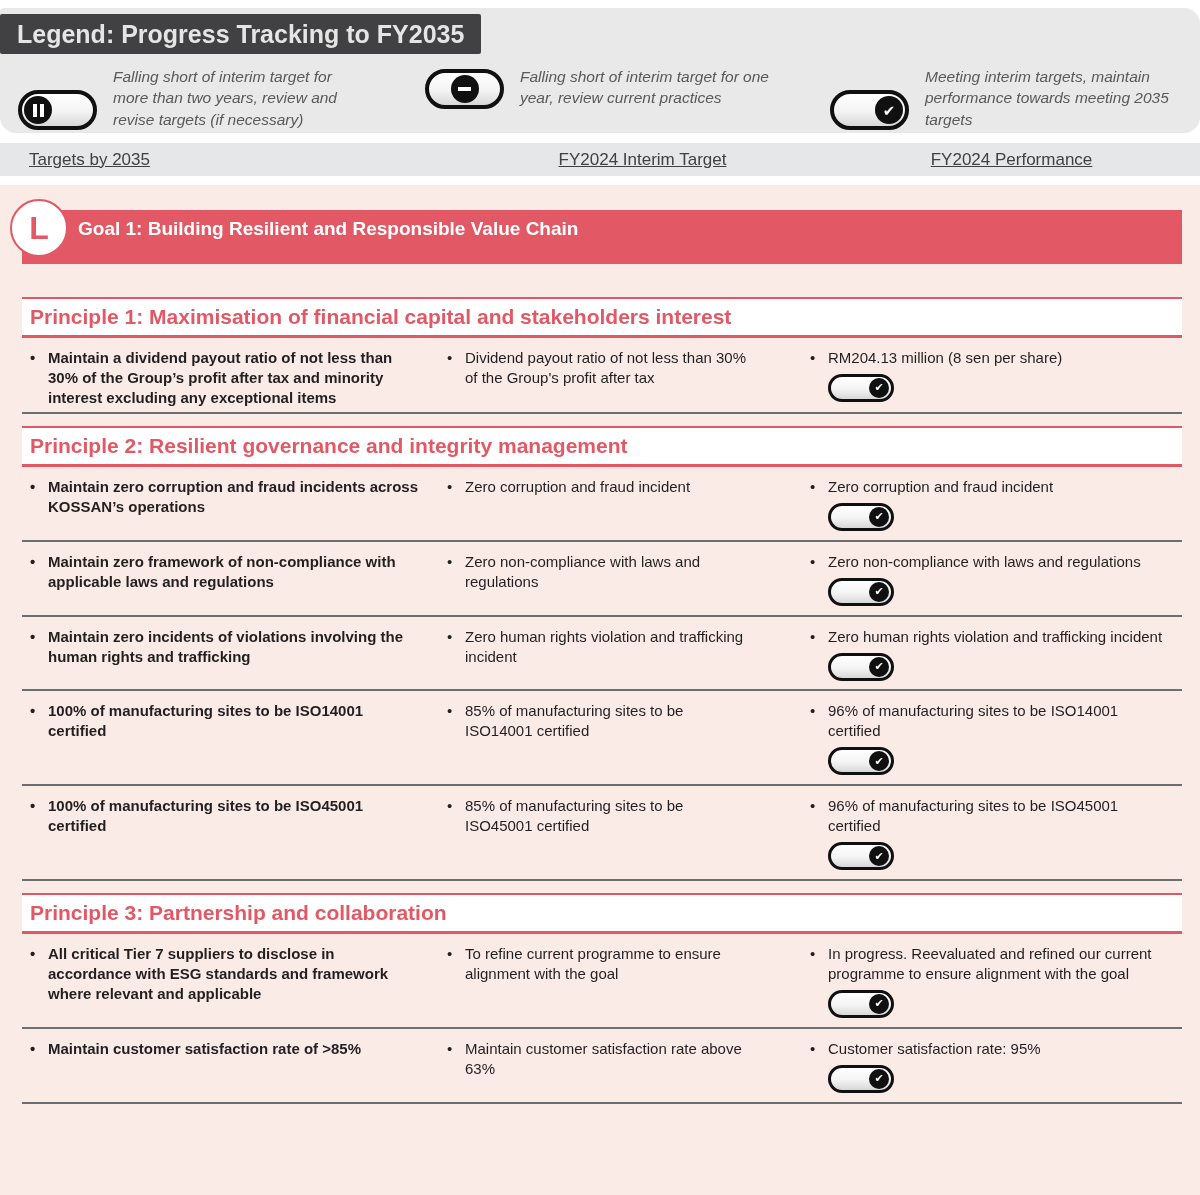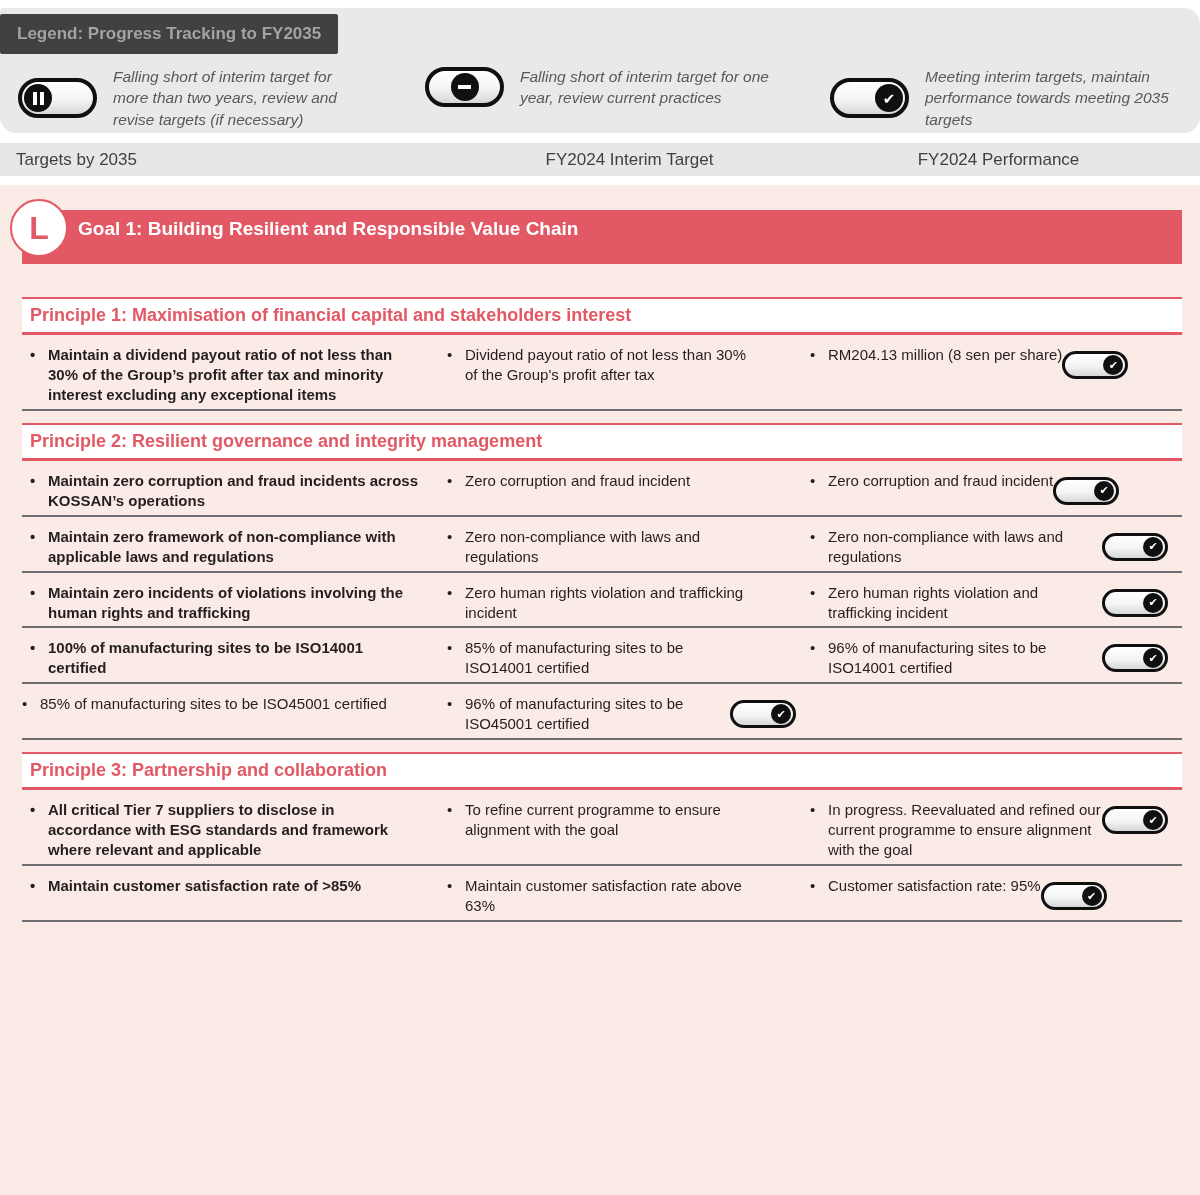--- a/index.html
+++ b/index.html
@@ -16,25 +16,25 @@
     height:1195px;overflow:hidden;background:#ffffff;
     font-family:"Liberation Sans","DejaVu Sans",sans-serif;color:var(--ink);
   }
   
   .legend{
     position:relative;margin-top:8px;height:125px;background:#e9e9ea;
     border-radius:4px 16px 16px 16px;
   }
   .legend-title{
     position:absolute;top:6px;left:0;height:40px;line-height:40px;
-    background:var(--darkbox);color:#a3a3a3;font-weight:700;font-size:17px;
+    background:var(--darkbox);color:#e5e5e5;font-weight:700;font-size:25px;
     padding:0 17px;border-radius:2px;
   }
   .legend-items{display:flex;align-items:flex-start;padding:58px 20px 0 18px}
-  .legend-item{display:flex;align-items:center}
+  .legend-item{display:flex;align-items:flex-end}
   .legend-item .legend-text{
     font-style:italic;color:var(--graytext);font-size:15.5px;line-height:1.38;margin-left:16px;
   }
   .legend-item:nth-child(1) .legend-text{width:250px}
   .legend-item:nth-child(2){margin-left:62px}
   .legend-item:nth-child(2) .legend-text{width:272px}
   .legend-item:nth-child(3){margin-left:38px}
   .legend-item:nth-child(3) .legend-text{width:250px}
   
   .toggle{
@@ -56,21 +56,21 @@
   .knob.pos-center{left:50%;transform:translate(-50%,-50%)}
   .glyph{display:flex;align-items:center;justify-content:center}
   .glyph-check::before{content:"\2714";color:#fff;font-size:15px;line-height:1;font-weight:700}
   .toggle.sm .glyph-check::before{font-size:11px}
   .glyph-pause{gap:3px}
   .glyph-pause i{display:block;width:4px;height:13px;background:#fff}
   .glyph-minus i{display:block;width:13px;height:4px;background:#fff}
   
   .col-headers{
     margin-top:10px;height:33px;background:#e6e7e9;color:#414042;font-size:17px;
-    display:grid;grid-template-columns:432px 363px 375px;align-items:center;padding-left:16px;
+    display:grid;grid-template-columns:432px 363px 375px;align-items:center;padding-left:29px;text-decoration:underline;
   }
   .col-h2,.col-h3{text-align:center}
   
   .goal-section{margin-top:9px;background:var(--pink);min-height:1010px;padding-bottom:10px}
   .goal-banner-wrap{position:relative;margin:0 18px 0 22px;padding-top:25px}
   .goal-bar{
     height:54px;line-height:38px;background:var(--accent);color:#fff;
     font-weight:700;font-size:19px;padding-left:56px;
   }
   .goal-badge{
@@ -79,33 +79,33 @@
     display:flex;align-items:center;justify-content:center;
     font-weight:700;font-size:32px;z-index:2;
   }
   
   .principle{margin:12px 18px 0 22px}
   .principle:first-child{margin-top:33px}
   .principle-band{
     background:#fff;border-top:2px solid var(--accent);border-bottom:3px solid var(--accent);
     padding:6px 8px;
   }
-  .principle-title{color:var(--accent);font-weight:700;font-size:18px}
+  .principle-title{color:var(--accent);font-weight:700;font-size:21px}
   .row{
     display:grid;grid-template-columns:425px 363px 1fr;
     border-bottom:2px solid var(--divider);
     padding:10px 0 4px;
   }
   .cell{display:flex;align-items:flex-start;font-size:15px;line-height:1.33}
   .marker{flex:none;width:18px}
   .marker::before{content:"\2022"}
   .c-target{padding-left:8px;padding-right:26px;font-weight:700}
   .c-interim{padding-right:58px}
   .c-perf{padding-right:14px}
-  .perf-inner{display:flex;align-items:flex-start}
+  .perf-inner{display:flex;flex-direction:column;align-items:flex-start}
   .toggle-slot{margin-top:6px}
 </style>
 </head>
 <body>
 
 <div class="page">
 
   <section class="legend">
     <div class="legend-title">Legend: Progress Tracking to FY2035</div>
     <div class="legend-items" id="legend-items">
@@ -263,20 +263,24 @@
       <div class="perf-inner">
         <span class="txt">96% of manufacturing sites to be ISO14001 certified</span>
         <div class="toggle-slot"><span class="toggle sm"><span class="knob pos-right">
                         <span class="glyph glyph-check"></span>
                       </span></span></div>
       </div>
     </div>
   </div>
 
   <div class="row">
+    <div class="cell c-target">
+      <span class="marker"></span>
+      <span class="txt">100% of manufacturing sites to be ISO45001 certified</span>
+    </div>
     <div class="cell c-interim">
       <span class="marker"></span>
       <span class="txt">85% of manufacturing sites to be ISO45001 certified</span>
     </div>
     <div class="cell c-perf">
       <span class="marker"></span>
       <div class="perf-inner">
         <span class="txt">96% of manufacturing sites to be ISO45001 certified</span>
         <div class="toggle-slot"><span class="toggle sm"><span class="knob pos-right">
                         <span class="glyph glyph-check"></span>

